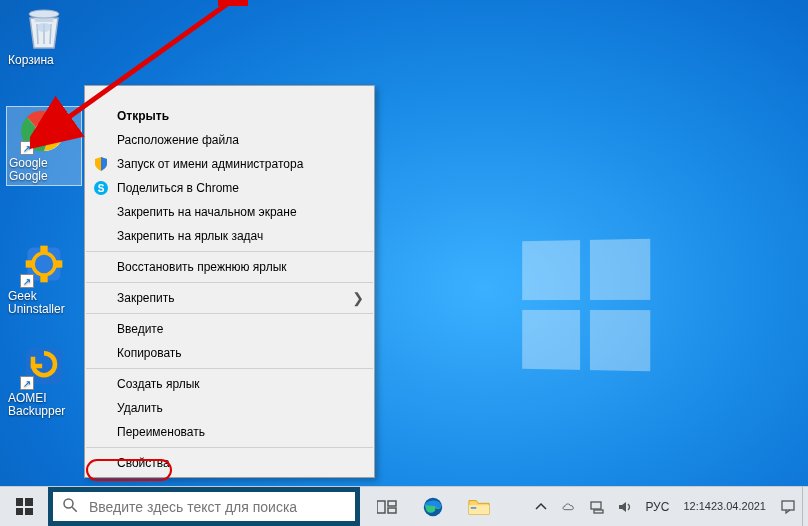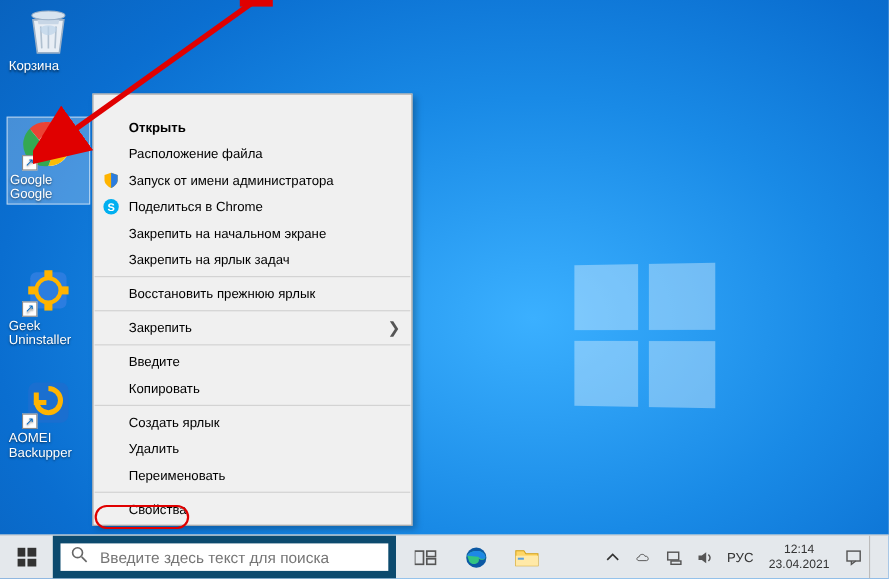--- a/index.html
+++ b/index.html
@@ -37,27 +37,27 @@
   .red-arrow { position: absolute; left: 30px; top: -6px; pointer-events:none; }
 
   
   .top-red-box { position: absolute; left: 218px; top: 0; width: 30px; height: 6px; background: #e00000; }
 
   
   .taskbar { position: absolute; left: 0; bottom: 0; width: 100%; height: 40px; background: #e4e8ec; border-top: 1px solid #c8ccd0; display: flex; align-items: center; }
   .start-btn { width: 48px; height: 100%; display:flex; align-items:center; justify-content:center; }
   .start-logo { width: 17px; height: 17px; display:grid; grid-template-columns:1fr 1fr; grid-template-rows:1fr 1fr; gap:2px; }
   .start-logo div { background:#333; }
-  .search { flex: 0 0 312px; height: 100%; background: #fff; border: 7px solid #0c4a6e; display:flex; align-items:center; padding: 0 8px; gap: 10px; }
+  .search { flex: 0 0 312px; height: 100%; background: #fff; border: 5px solid #0c4a6e; display:flex; align-items:center; padding: 0 8px; gap: 10px; }
   .search input { border:none; outline:none; font-size: 14px; color:#666; flex:1; background:transparent; }
   .task-icons { display:flex; align-items:center; height:100%; margin-left: 4px; }
   .task-icons .tb-item { width: 46px; height:100%; display:flex; align-items:center; justify-content:center; }
-  .tray { margin-left: auto; display:flex; align-items:center; height:100%; padding-right: 12px; }
+  .tray { margin-left: auto; display:flex; align-items:center; height:100%; padding-right: 0; }
   .tray .tray-item { padding: 0 6px; height:100%; display:flex; align-items:center; justify-content:center; font-size:12px; color:#333; }
-  .tray .clock { flex-direction: column; font-size: 11px; line-height: 1.15; text-align:center; padding: 0 8px; }
+  .tray .clock { font-size: 11px; line-height: 1.15; text-align:center; padding: 0 8px; }
   .tray svg { width:16px; height:16px; }
   .show-desktop { width: 6px; height: 100%; border-left:1px solid #bbb; }
 
   .search-icon svg { width:18px; height:18px; }
 </style>
 </head>
 <body>
 
 <div class="winlogo-center">
   <div></div>

